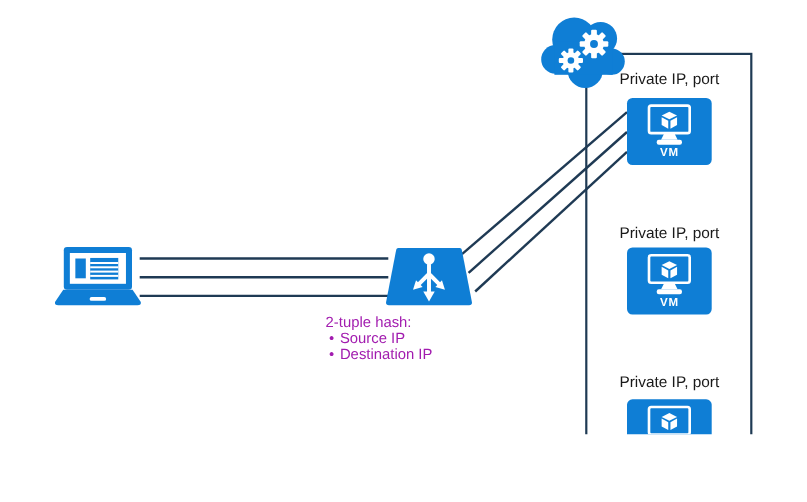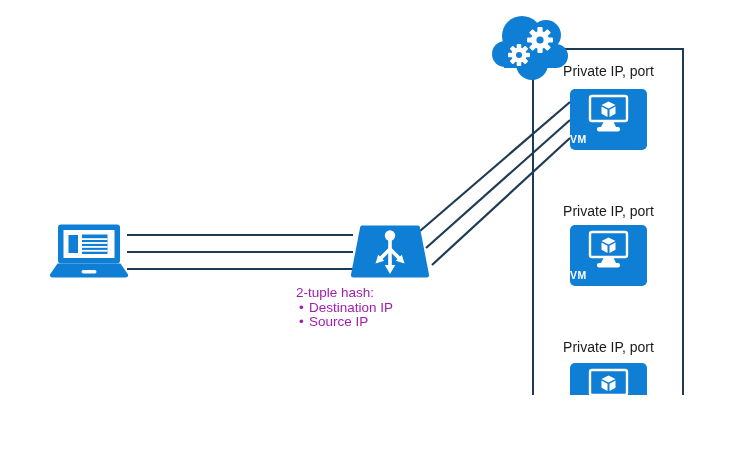--- a/index.html
+++ b/index.html
@@ -15,21 +15,21 @@
     border:2.5px solid #1f3a54; box-sizing:border-box; background:transparent;
   }
 
   
   .vm-tile {
     left:570px; width:77px; height:61px; background:#0f7ed5; border-radius:5px;
   }
   .vm-tile.t1 { top:89px; } .vm-tile.t2 { top:225px; } .vm-tile.t3 { top:363px; }
   .vm-art { position:absolute; left:0; top:0; width:77px; height:61px; }
   .vm-badge {
-    position:absolute; left:0; right:0; bottom:5px; 
+    position:absolute; left:0; right:0; bottom:5px; text-align:center;
     color:#fff; font-size:10.5px; font-weight:bold; letter-spacing:0.6px;
   }
 
   
   .vm-label {
     left:528px; width:161px; text-align:center; color:#1a1a1a;
     font-size:14px; line-height:16px; white-space:nowrap;
   }
   .vm-label.l1 { top:63px; } .vm-label.l2 { top:203px; } .vm-label.l3 { top:339px; }
 
@@ -174,20 +174,20 @@
       </g>
       <polygon points="34,32 43,32 46,38 31,38" fill="#ffffff"></polygon>
       <rect x="27" y="38" width="23" height="4.5" rx="2" fill="#ffffff"></rect>
     </svg>
     <span class="vm-badge">VM</span>
   </div>
 
   <div class="abs hash-block">
     <div class="hash-title">2-tuple hash:</div>
     <div class="hash-item">
-      <span class="bullet">•</span><span>Destination IP</span>
+      <span class="bullet">•</span><span>Source IP</span>
     </div>
     <div class="hash-item">
-      <span class="bullet">•</span><span>Source IP</span>
+      <span class="bullet">•</span><span>Destination IP</span>
     </div>
   </div>
 
 </div>
 
 </body></html>

